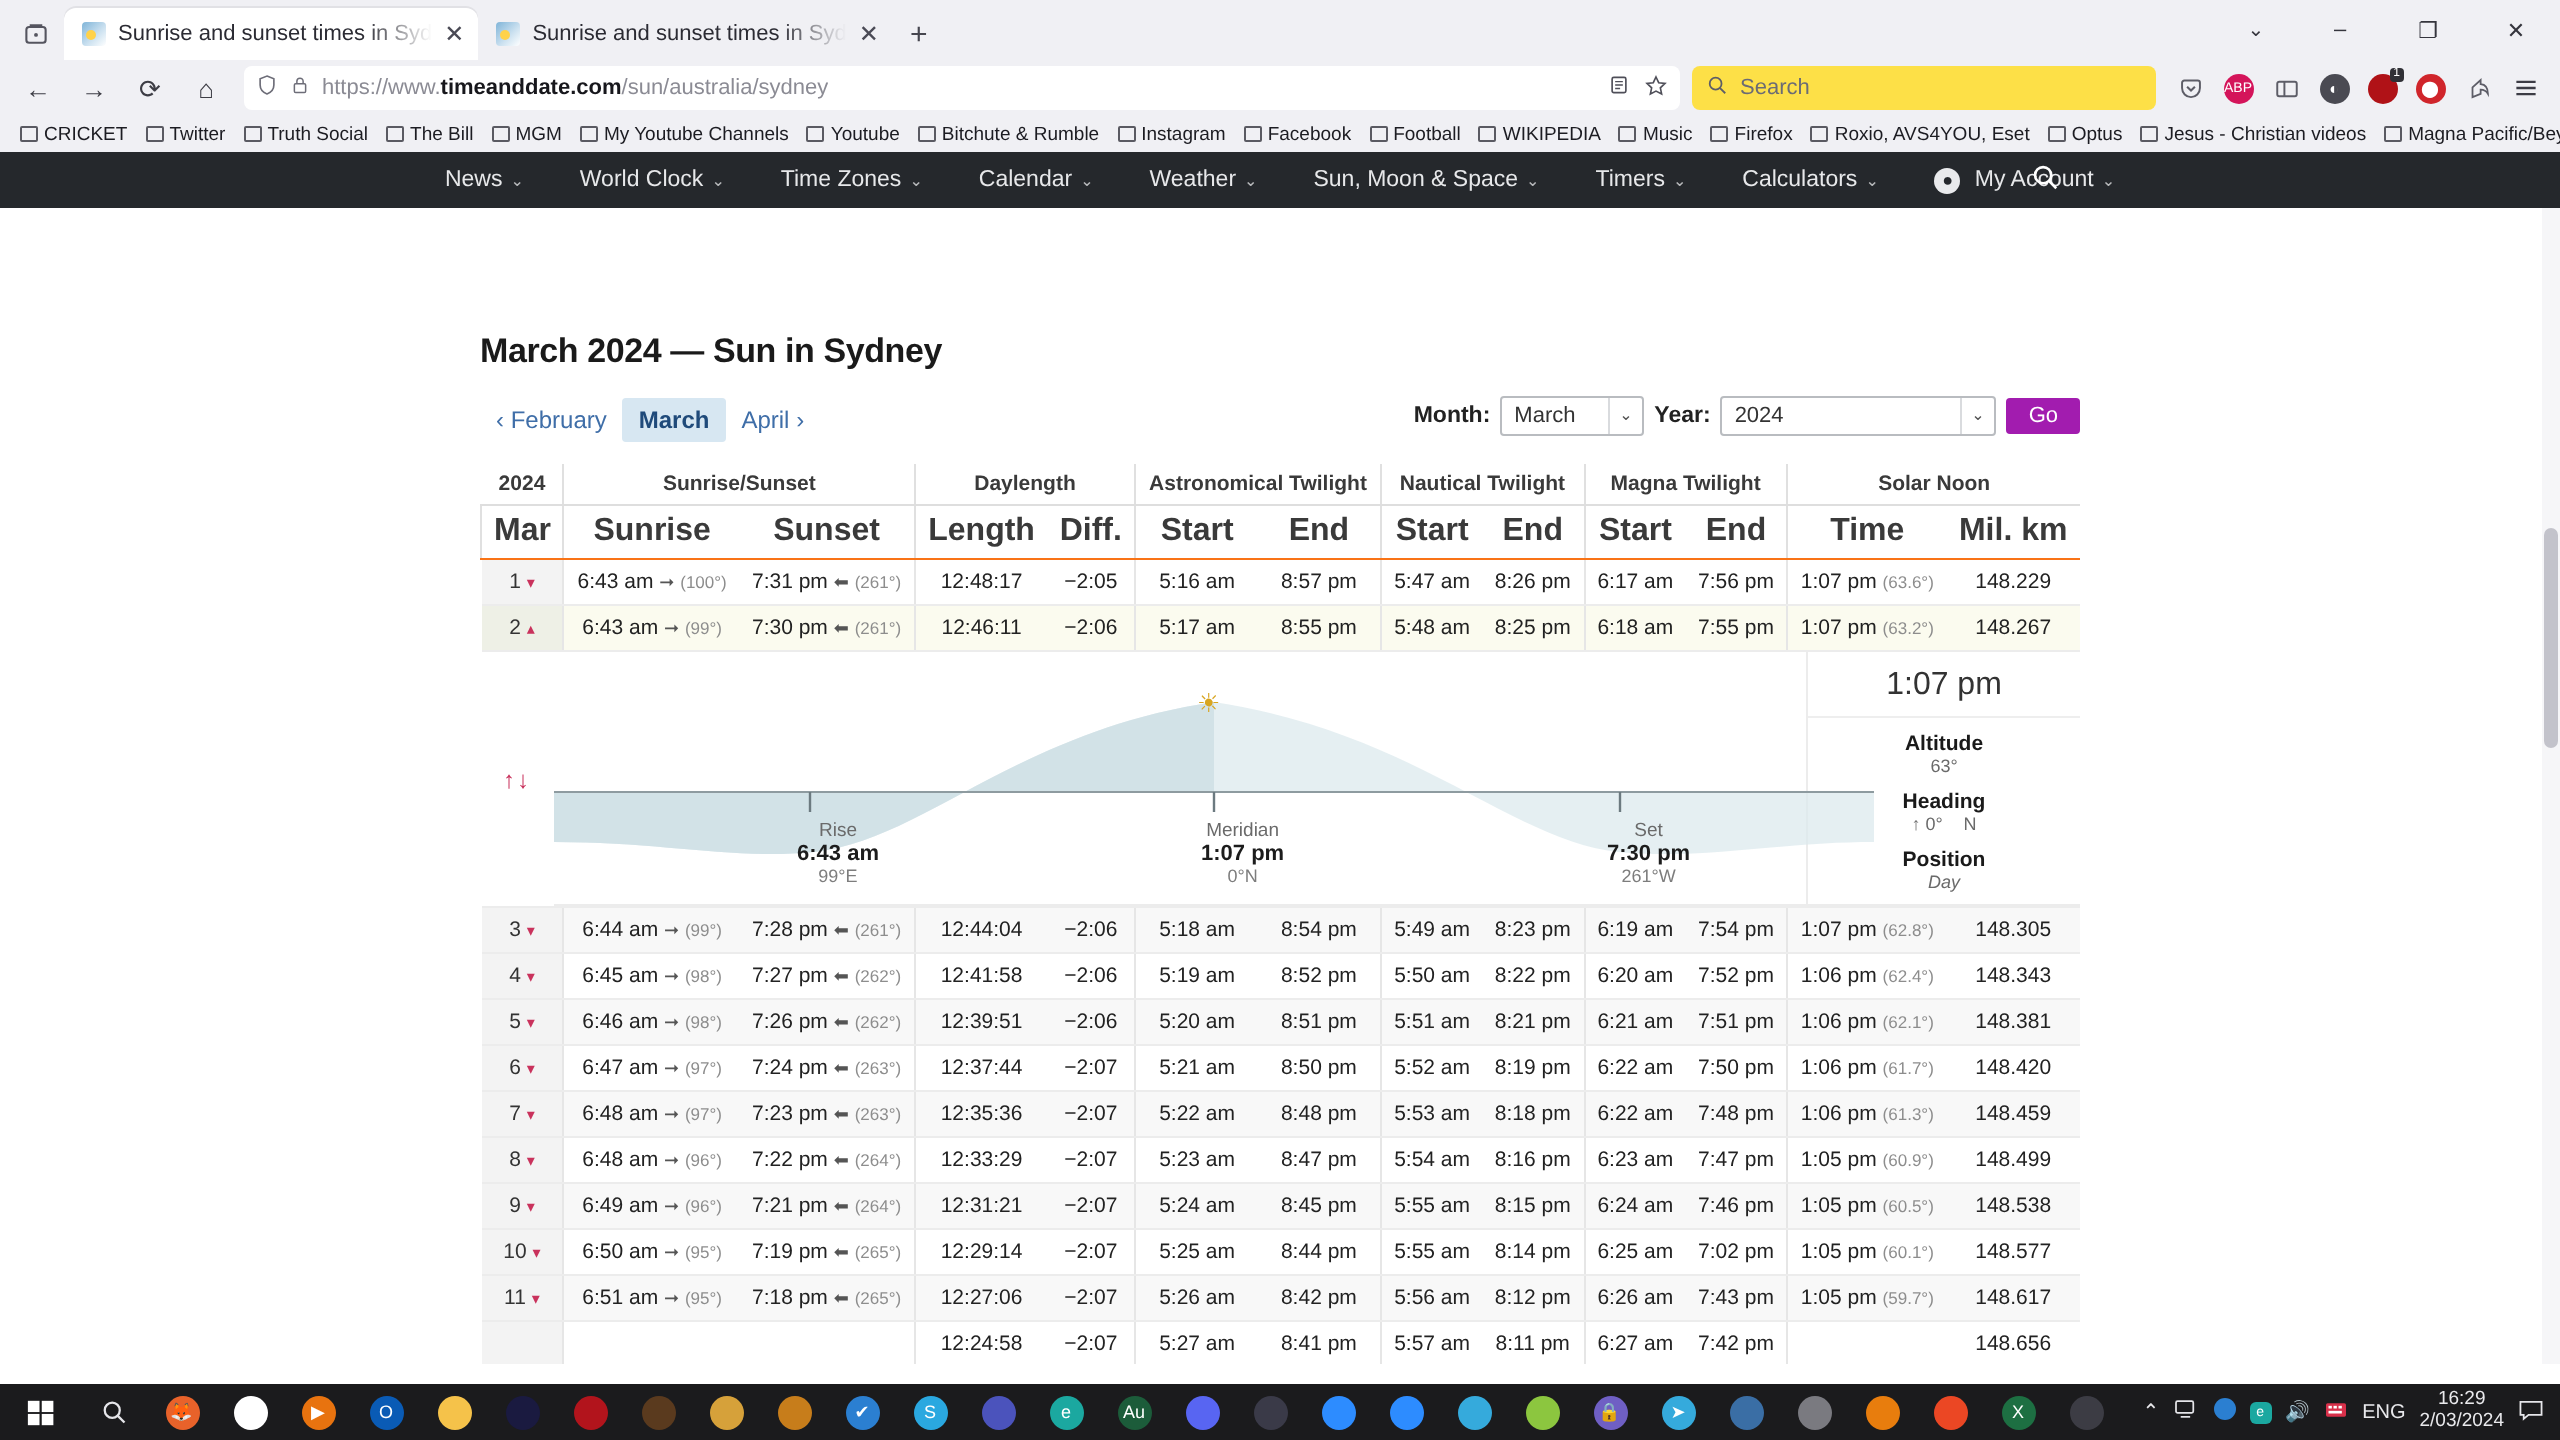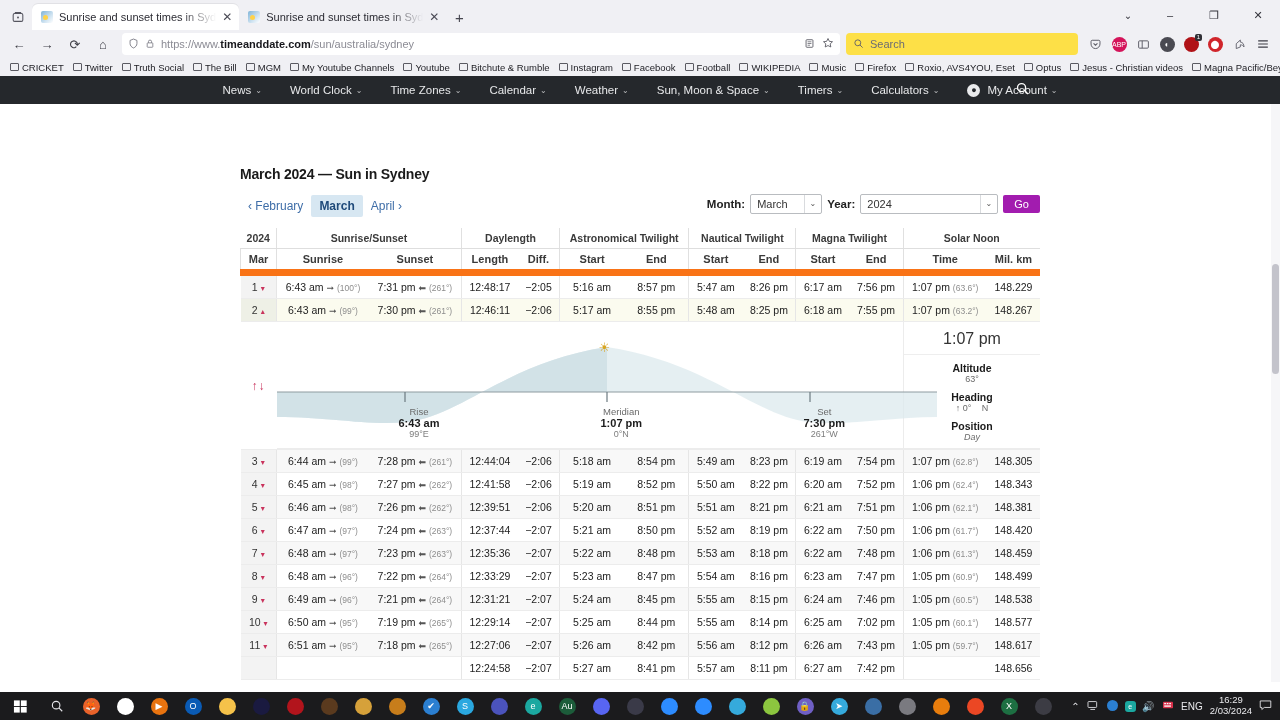--- a/index.html
+++ b/index.html
@@ -102,21 +102,21 @@
 
   .page { background: #ffffff; height: 578px; position: relative; overflow: hidden; }
   .content { width: 800px; margin: 0 auto; position: relative; }
 
   .totals-row {
     display: flex; font-size: 9.5px; color: #4a4a4a; font-weight: bold;
     padding-top: 6px; border-bottom: 1px solid #e3e3e3; padding-bottom: 8px;
   }
   .totals-row span { width: 124px; }
 
-  h1.title { font-size: 14px; color: #1a1a1a; margin: 62px 0 0 0; letter-spacing: -.2px; }
+  h1.title { font-size: 17px; color: #1a1a1a; margin: 62px 0 0 0; letter-spacing: -.2px; }
 
   .monthnav { display: flex; align-items: center; margin-top: 12px; position: relative; height: 24px;}
   .monthnav a { font-size: 12px; color: #3f6ea8; padding: 4px 8px; }
   .monthnav a.cur { background: #d7e7f2; color: #1f4a7a; font-weight: bold; border-radius: 2px; }
   .picker { position: absolute; right: 0; top: 0; display: flex; align-items: center; gap: 5px; }
   .picker label { font-size: 11.5px; font-weight: bold; color: #222; }
   .sel {
     height: 20px; border: 1px solid #b9bcc0; border-radius: 2px; background: #fff;
     display: flex; align-items: center; font-size: 11px; color: #333;
   }
@@ -125,21 +125,21 @@
                 font-size: 8px; color: #555; line-height: 18px; height: 18px;}
   .sel.m { width: 72px; } .sel.m .val { width: 54px; }
   .sel.y { width: 138px; } .sel.y .val { width: 120px; }
   .gobtn { background: #a21caf; color: #fff; font-size: 11px; border-radius: 2px;
            padding: 3px 11px; border: 0; }
 
   
   table.sun { width: 800px; border-collapse: collapse; margin-top: 10px; font-size: 10.5px; color: #222; }
   table.sun th { font-weight: bold; color: #3a3a3a; padding: 4px 6px; }
   .hdr1 th { border-bottom: 1px solid #dedede; font-size: 10.5px; }
-  .hdr2 th { border-bottom: 7px solid #f97316; font-size: 11px; }
+  .hdr2 th { border-bottom: 1px solid #f97316; font-size: 16px; }
   .hdr1 th.grp, .hdr2 th.sub { border-left: 1px solid #e0e0e0; }
   table.sun td { padding: 5px 6px; border-bottom: 1px solid #ececec; text-align: center; white-space: nowrap;}
   table.sun tr.row:nth-child(even) { background: #f8f8f8; }
   tr.hl td { background: #fbfbef !important; }
   td.daycell { text-align: right; color: #333; padding-right: 8px; width: 36px; background:#f3f3f3;}
   tr.hl td.daycell { background: #eef0e6 !important; }
   .dn { color: #c9325c; font-size: 8px; }
   td.rise, td.set { text-align: center; }
   .deg { color: #8d8d8d; font-size: 8.5px; }
   .arr { color: #555; font-size: 9px; }

